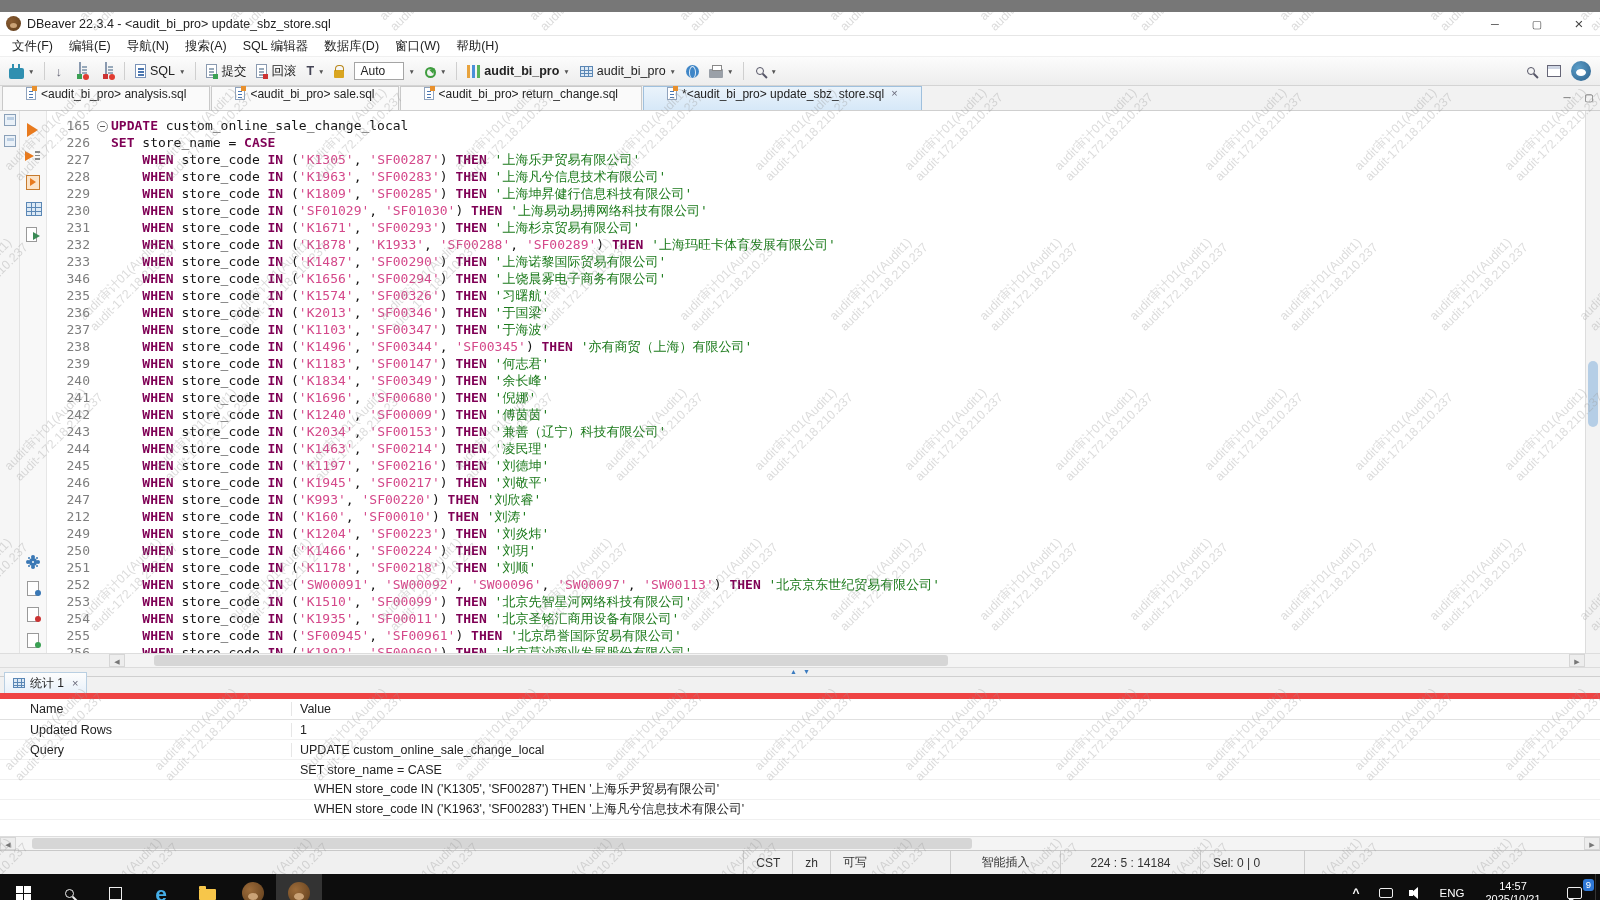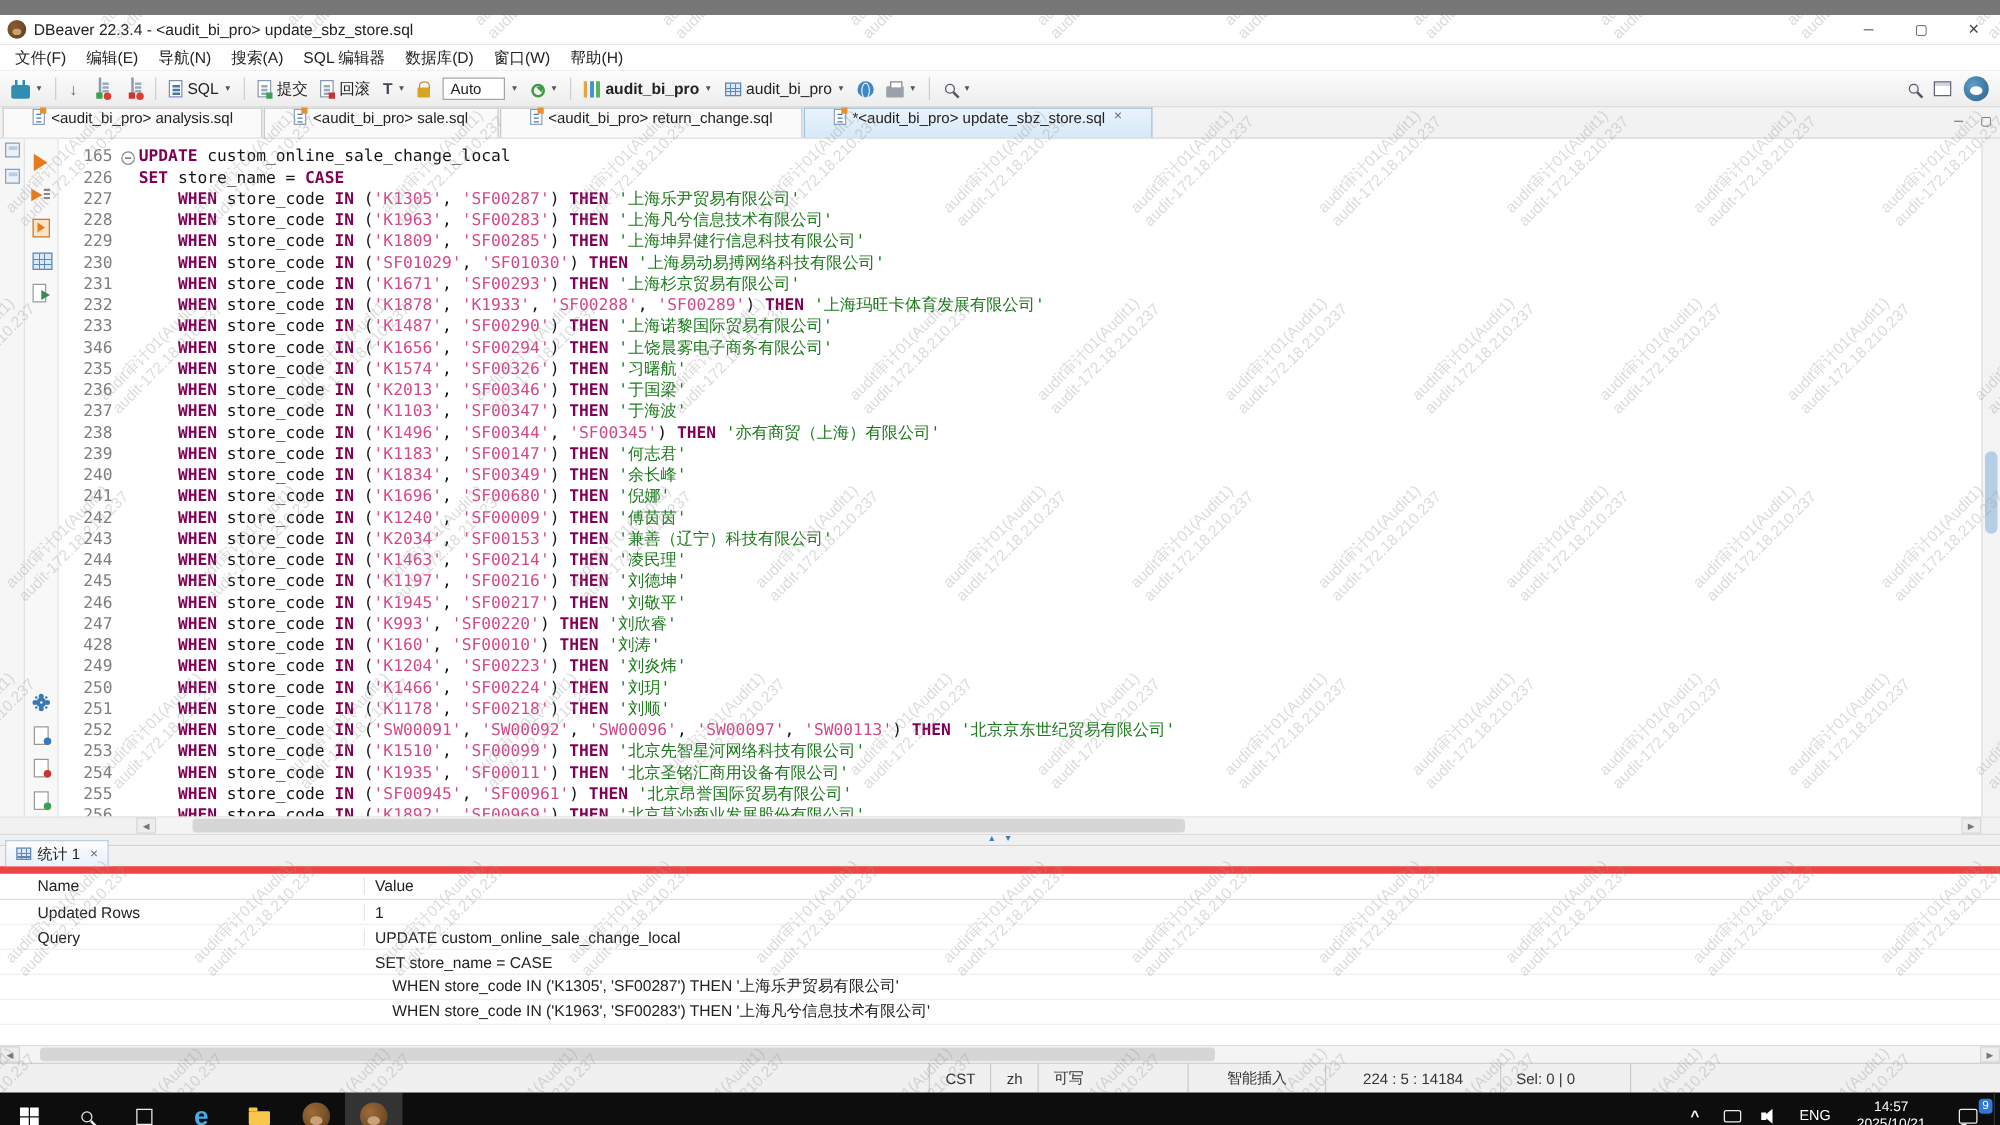--- a/index.html
+++ b/index.html
@@ -434,21 +434,21 @@
             <span class="ln">246</span>
             <span class="fold"></span>
             <span class="lt"><span class="tk-pl">    </span><span class="tk-kw">WHEN</span><span class="tk-pl"> store_code </span><span class="tk-kw">IN</span><span class="tk-pl"> (</span><span class="tk-str">'K1945'</span><span class="tk-pl">, </span><span class="tk-str">'SF00217'</span><span class="tk-pl">) </span><span class="tk-kw">THEN</span><span class="tk-pl"> </span><span class="tk-cjk">'刘敬平'</span></span>
           </div>
           <div class="code-line">
             <span class="ln">247</span>
             <span class="fold"></span>
             <span class="lt"><span class="tk-pl">    </span><span class="tk-kw">WHEN</span><span class="tk-pl"> store_code </span><span class="tk-kw">IN</span><span class="tk-pl"> (</span><span class="tk-str">'K993'</span><span class="tk-pl">, </span><span class="tk-str">'SF00220'</span><span class="tk-pl">) </span><span class="tk-kw">THEN</span><span class="tk-pl"> </span><span class="tk-cjk">'刘欣睿'</span></span>
           </div>
           <div class="code-line">
-            <span class="ln">428</span>
+            <span class="ln">212</span>
             <span class="fold"></span>
             <span class="lt"><span class="tk-pl">    </span><span class="tk-kw">WHEN</span><span class="tk-pl"> store_code </span><span class="tk-kw">IN</span><span class="tk-pl"> (</span><span class="tk-str">'K160'</span><span class="tk-pl">, </span><span class="tk-str">'SF00010'</span><span class="tk-pl">) </span><span class="tk-kw">THEN</span><span class="tk-pl"> </span><span class="tk-cjk">'刘涛'</span></span>
           </div>
           <div class="code-line">
             <span class="ln">249</span>
             <span class="fold"></span>
             <span class="lt"><span class="tk-pl">    </span><span class="tk-kw">WHEN</span><span class="tk-pl"> store_code </span><span class="tk-kw">IN</span><span class="tk-pl"> (</span><span class="tk-str">'K1204'</span><span class="tk-pl">, </span><span class="tk-str">'SF00223'</span><span class="tk-pl">) </span><span class="tk-kw">THEN</span><span class="tk-pl"> </span><span class="tk-cjk">'刘炎炜'</span></span>
           </div>
           <div class="code-line">
             <span class="ln">250</span>

